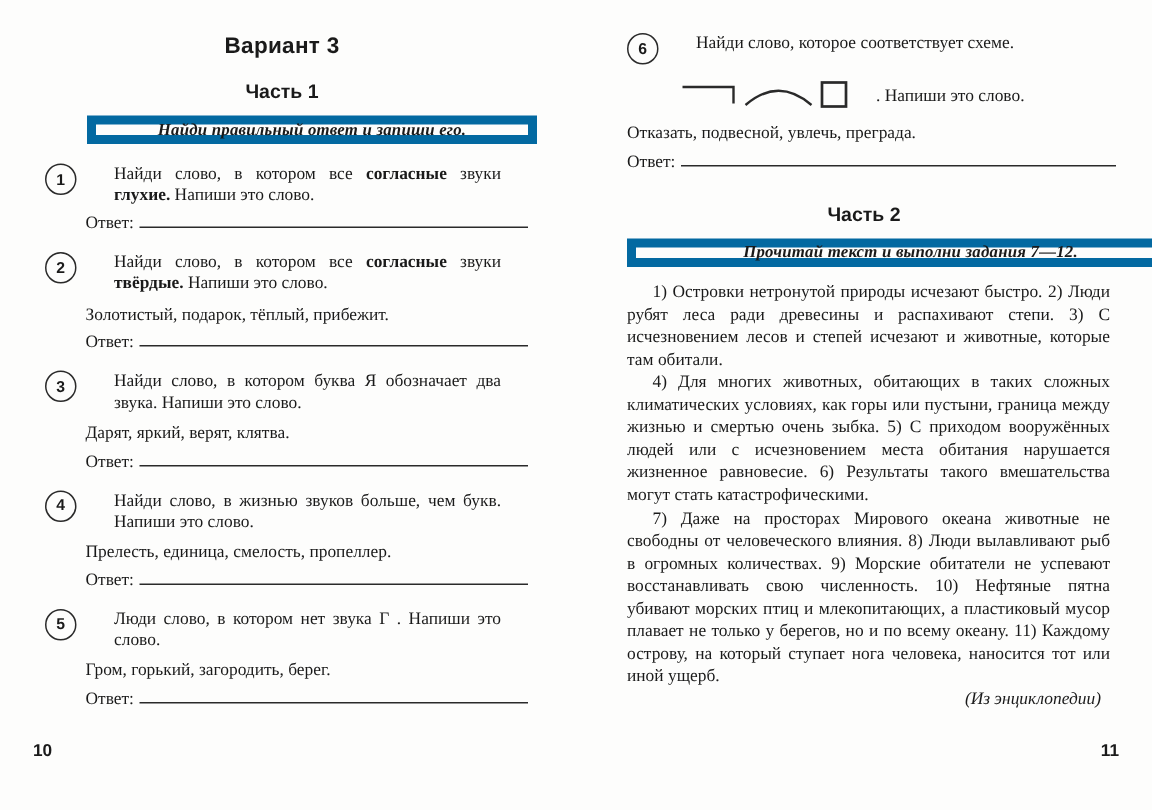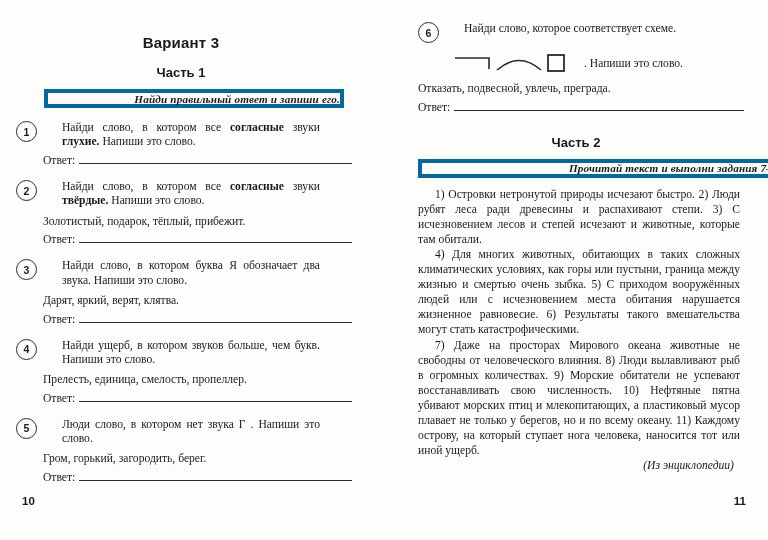--- a/index.html
+++ b/index.html
@@ -17,21 +17,21 @@
   }
   .page {
     position: absolute;
     inset: 0;
     display: flex;
   }
   .col {
     position: relative;
     box-sizing: border-box;
   }
-  .col-left  { width: 384px; padding: 18px 28px 0 6px; margin-top: 12px; }
+  .col-left  { width: 384px; padding: 18px 28px 0 20px; }
   .col-right { width: 384px; padding: 18px 24px 0 24px; }
 
   
   .variant-title {
     text-align: center;
     font-family: "Liberation Sans", sans-serif;
     font-weight: bold;
     font-size: 15px;
     letter-spacing: .2px;
     margin: 4px 0 0 0;
@@ -46,28 +46,28 @@
   .part-title-right {
     text-align: center;
     font-family: "Liberation Sans", sans-serif;
     font-weight: bold;
     font-size: 13px;
     margin: 0;
   }
 
   
   .instr-box {
-    border: 4px solid #0369a1;
+    border: 6px solid #0369a1;
     margin: 9px 0 0 38px;
     width: 300px;
     height: 19px;
     box-sizing: border-box;
     display: flex;
     align-items: center;
-    justify-content: flex-end;
+    justify-content: center;
   }
   .instr-box.right-box {
     margin: 9px 0 0 10px;
     width: 378px;
   }
   .instr-text {
     font-style: italic;
     font-weight: bold;
     font-size: 11.2px;
     letter-spacing: .15px;
@@ -215,21 +215,21 @@
       <div class="word-list">Дарят, яркий, верят, клятва.</div>
       <div class="answer-row l1">
         <span class="answer-label">Ответ:</span>
         <span class="answer-rule"></span>
       </div>
     </div>
 
     <div class="task">
       <div class="task-head">
         <div class="num-circle">4</div>
-        <div class="task-prompt">Найди ущерб, в котором звуков больше, чем букв. Напиши это слово.</div>
+        <div class="task-prompt">Найди слово, в жизнью звуков больше, чем букв. Напиши это слово.</div>
       </div>
       <div class="word-list">Прелесть, единица, смелость, пропеллер.</div>
       <div class="answer-row l1">
         <span class="answer-label">Ответ:</span>
         <span class="answer-rule"></span>
       </div>
     </div>
 
     <div class="task">
       <div class="task-head">

